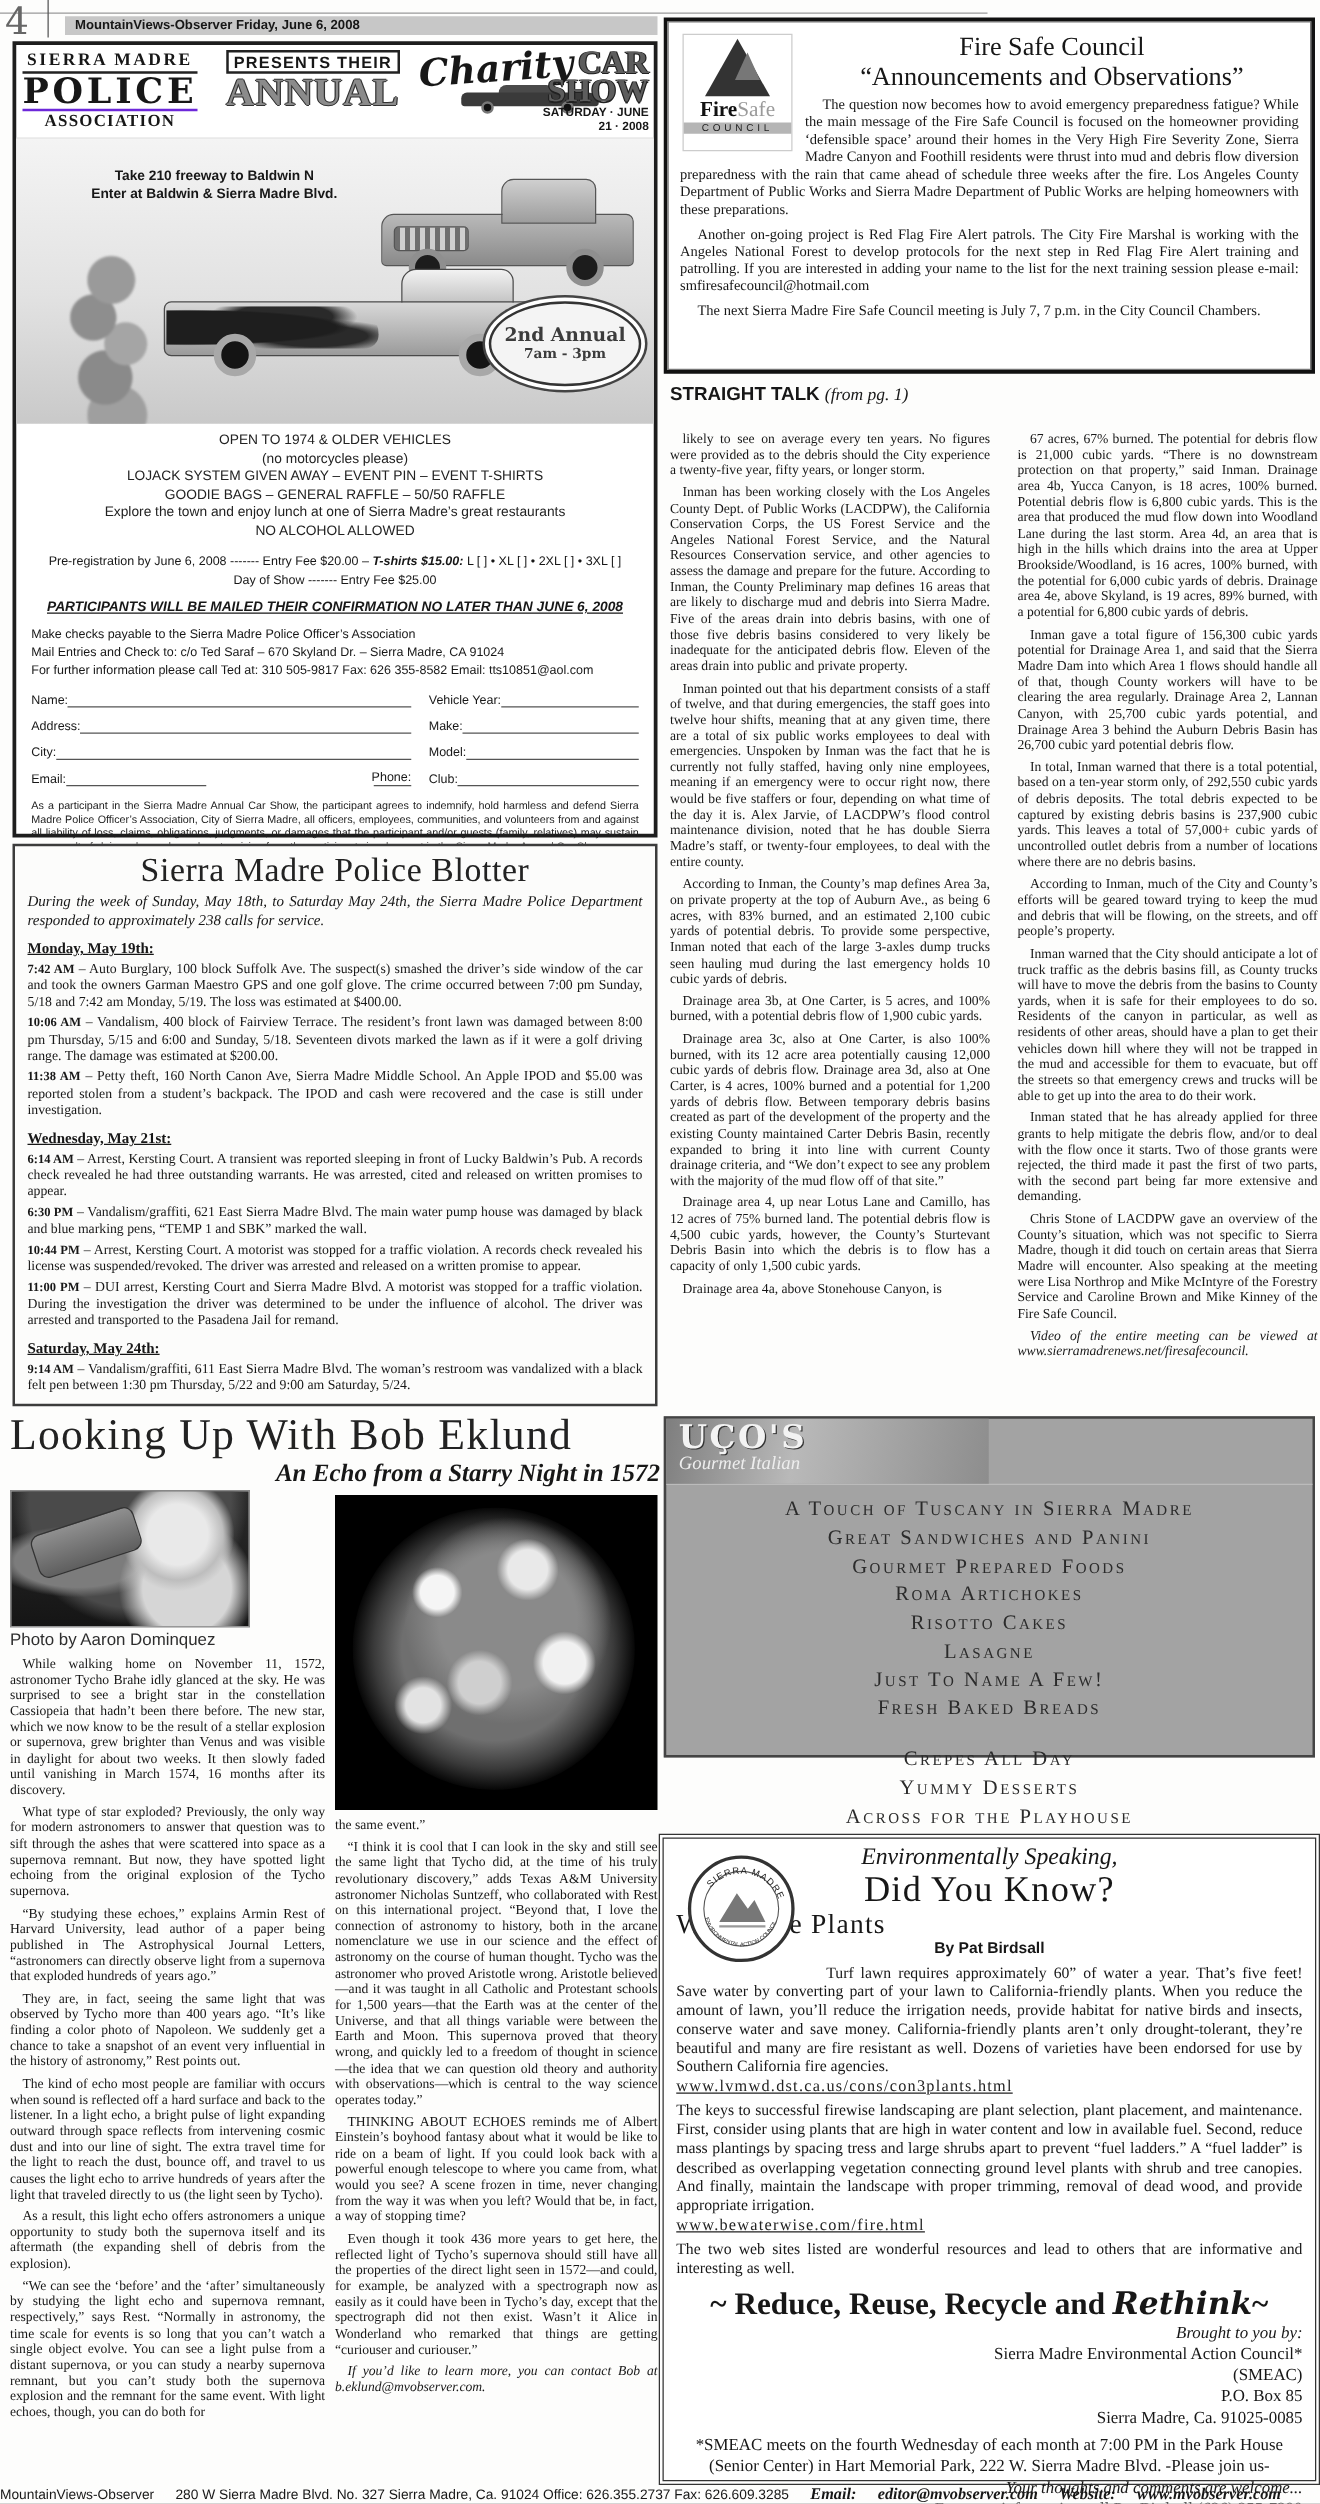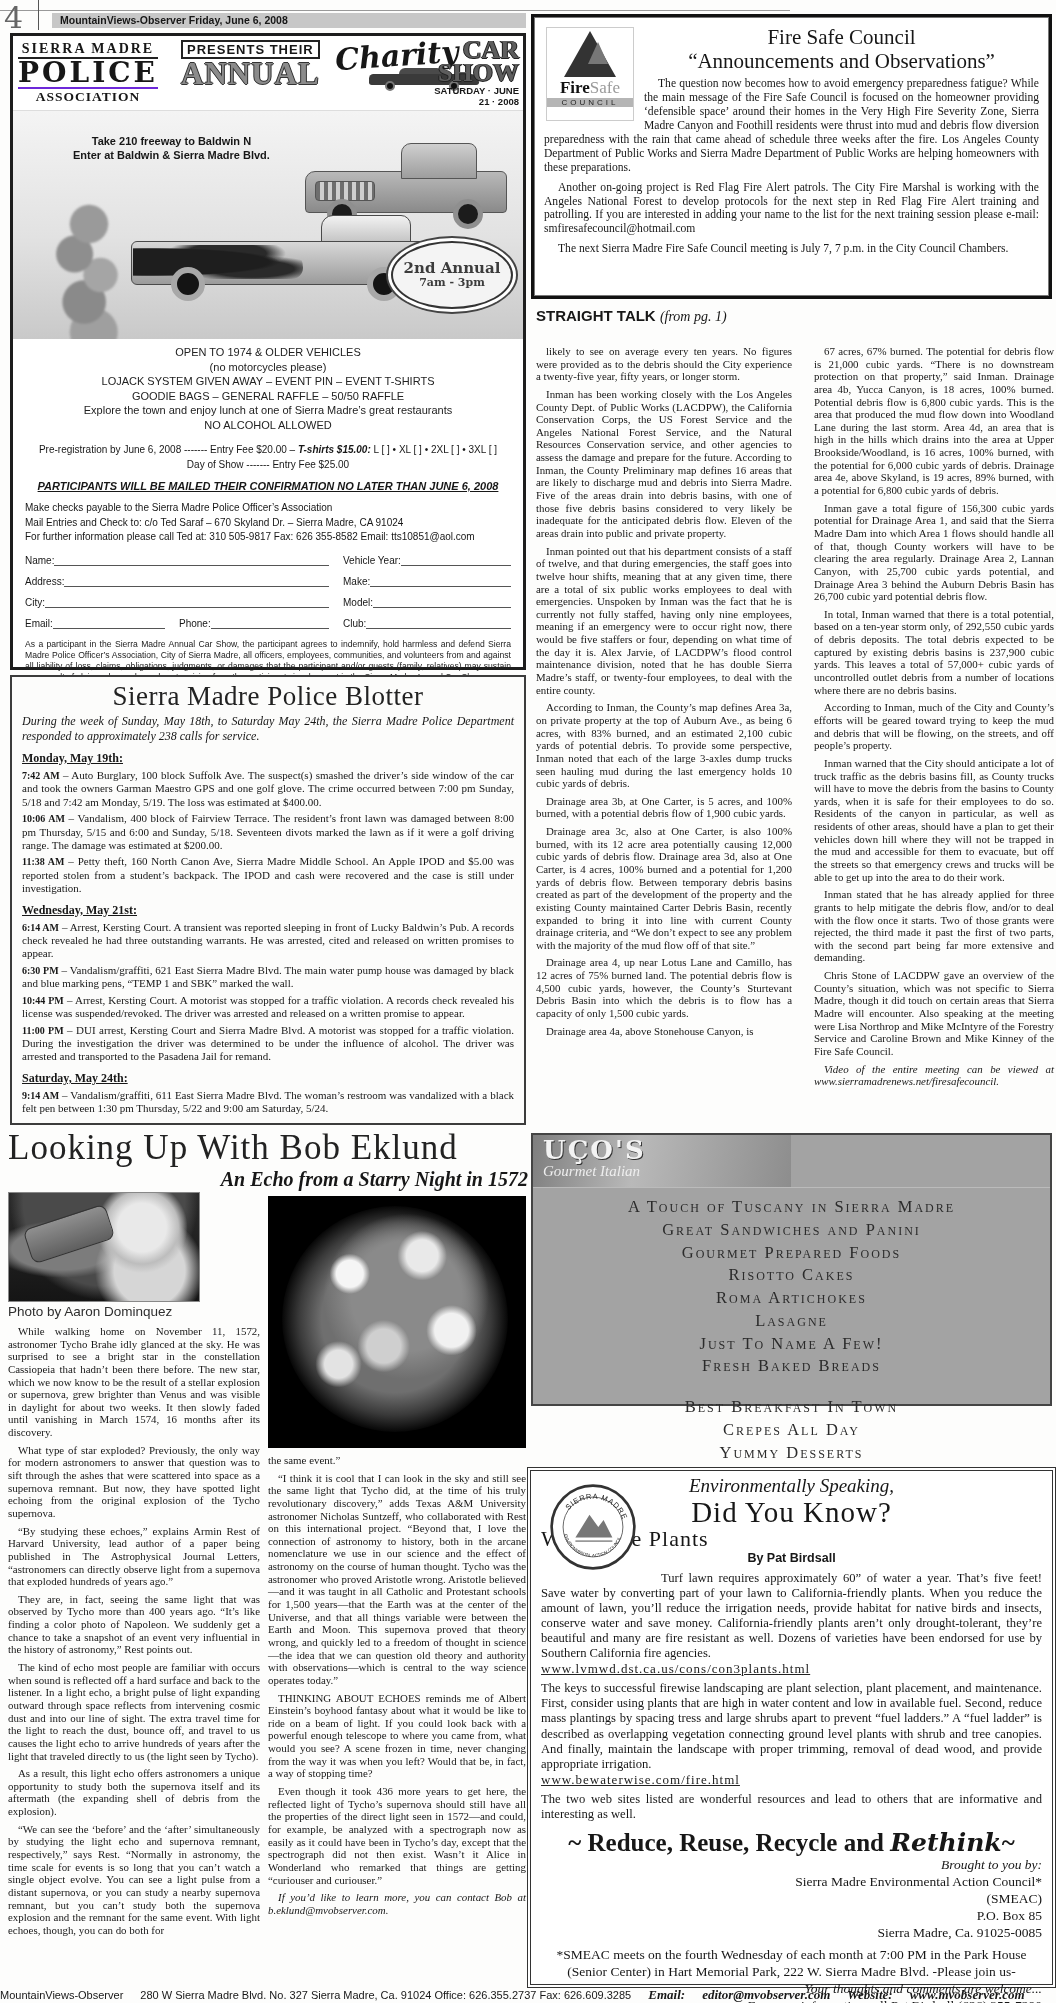--- a/index.html
+++ b/index.html
@@ -61,21 +61,21 @@
   .badge-2{font-family:"DejaVu Serif",serif;font-weight:bold;font-size:11px;color:#3c3c3c;}
   .ad-bullets{margin-top:6px;text-align:center;font-family:"Liberation Sans",sans-serif;font-size:11px;line-height:1.32;color:#222;}
   .ad-reg{margin:10px 10px 0;font-family:"Liberation Sans",sans-serif;font-size:10px;line-height:1.5;text-align:center;}
   .ad-reg .bi{font-weight:bold;font-style:italic;}
   .ad-confirm{margin-top:8px;text-align:center;font-family:"Liberation Sans",sans-serif;font-weight:bold;font-style:italic;font-size:11px;text-decoration:underline;}
   .ad-checks{margin:9px 12px 0;font-family:"Liberation Sans",sans-serif;font-size:10px;line-height:1.45;}
   .ad-form{margin:4px 12px 0;font-family:"Liberation Sans",sans-serif;font-size:10px;}
   .f-row{display:flex;gap:14px;margin-top:9px;}
   .f-field{display:flex;align-items:flex-end;}
   .f-grow{flex:1;}
-  .f-mid{width:150px;}
+  .f-mid{width:150px;flex-direction:column;}
   .f-right{width:168px;}
   .f-label{white-space:nowrap;}
   .f-line{flex:1;border-bottom:1px solid #555;height:11px;min-width:30px;}
   .ad-disclaimer{margin:10px 12px 0;font-family:"Liberation Sans",sans-serif;font-size:8.6px;line-height:1.3;text-align:justify;color:#222;}
   .ad-sig{display:flex;align-items:flex-end;margin:12px 12px 0;font-family:"Liberation Sans",sans-serif;font-size:10px;gap:8px;}
   .sig-line{flex:1;border-bottom:1px solid #555;height:11px;}
   .date-line{width:90px;border-bottom:1px solid #555;height:11px;}
   
   .blotter{position:absolute;left:10px;top:675px;width:516px;height:450px;border:2px solid #3c3c3c;background:#fcfcfb;box-sizing:border-box;padding:4px 10px;}
   .blotter-title{text-align:center;font-size:27px;font-family:"Liberation Serif",serif;letter-spacing:.5px;color:#222;}
@@ -412,30 +412,29 @@
         <div class="uco-name">UÇO'S</div>
         <div class="uco-tag">Gourmet Italian</div>
       </div>
     </div>
     <div class="uco-lines">
       <div>
 
       <div>A Touch of Tuscany in Sierra Madre</div>
           <div>Great Sandwiches and Panini</div>
           <div>Gourmet Prepared Foods</div>
+          <div>Roma Artichokes</div>
           <div>Risotto Cakes</div>
-          <div>Roma Artichokes</div>
           <div>Lasagne</div>
           <div>Just To Name A Few!</div>
           <div>Fresh Baked Breads</div>
         </div>
       <div class="uco-gap"></div>
       <div>
 
-      <div>Best Breakfast In Town</div>
           <div>Crepes All Day</div>
           <div>Yummy Desserts</div>
           <div>Across for the Playhouse</div>
           <div>74 W. Sierra Madre Blvd.</div>
           <div>626-836-5700</div>
         </div>
     </div>
   </section>
 
   <section class="env">

